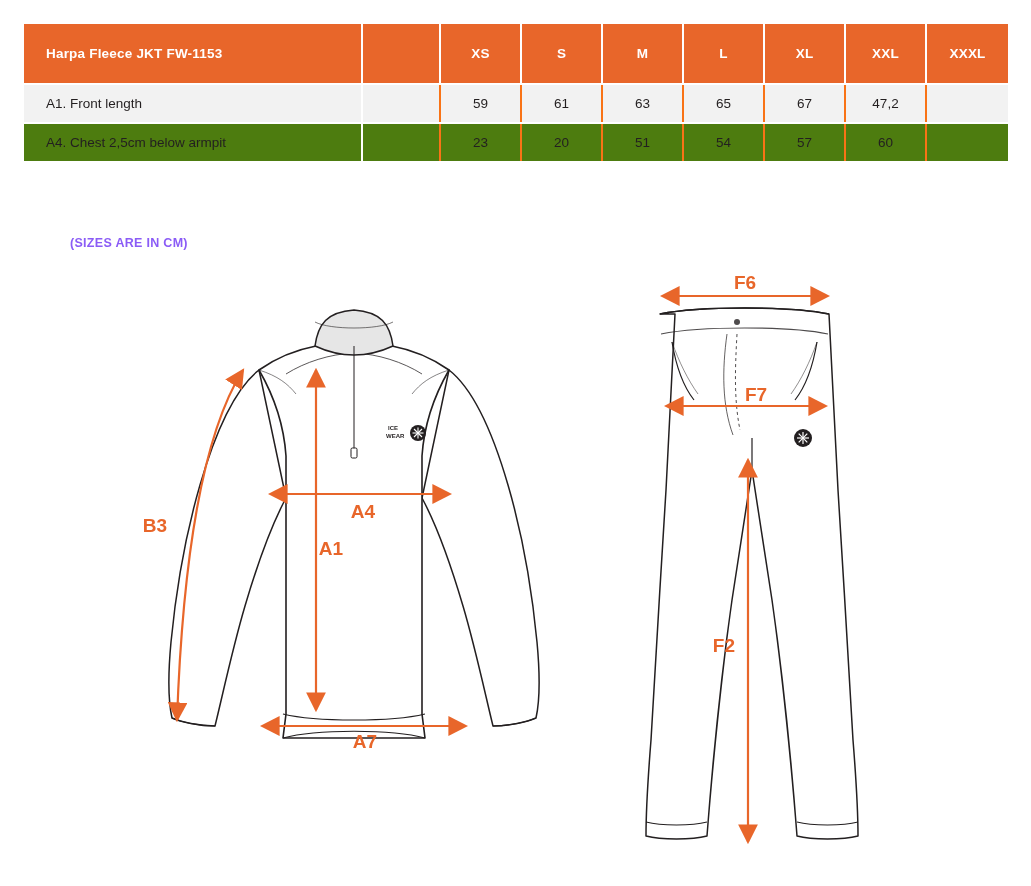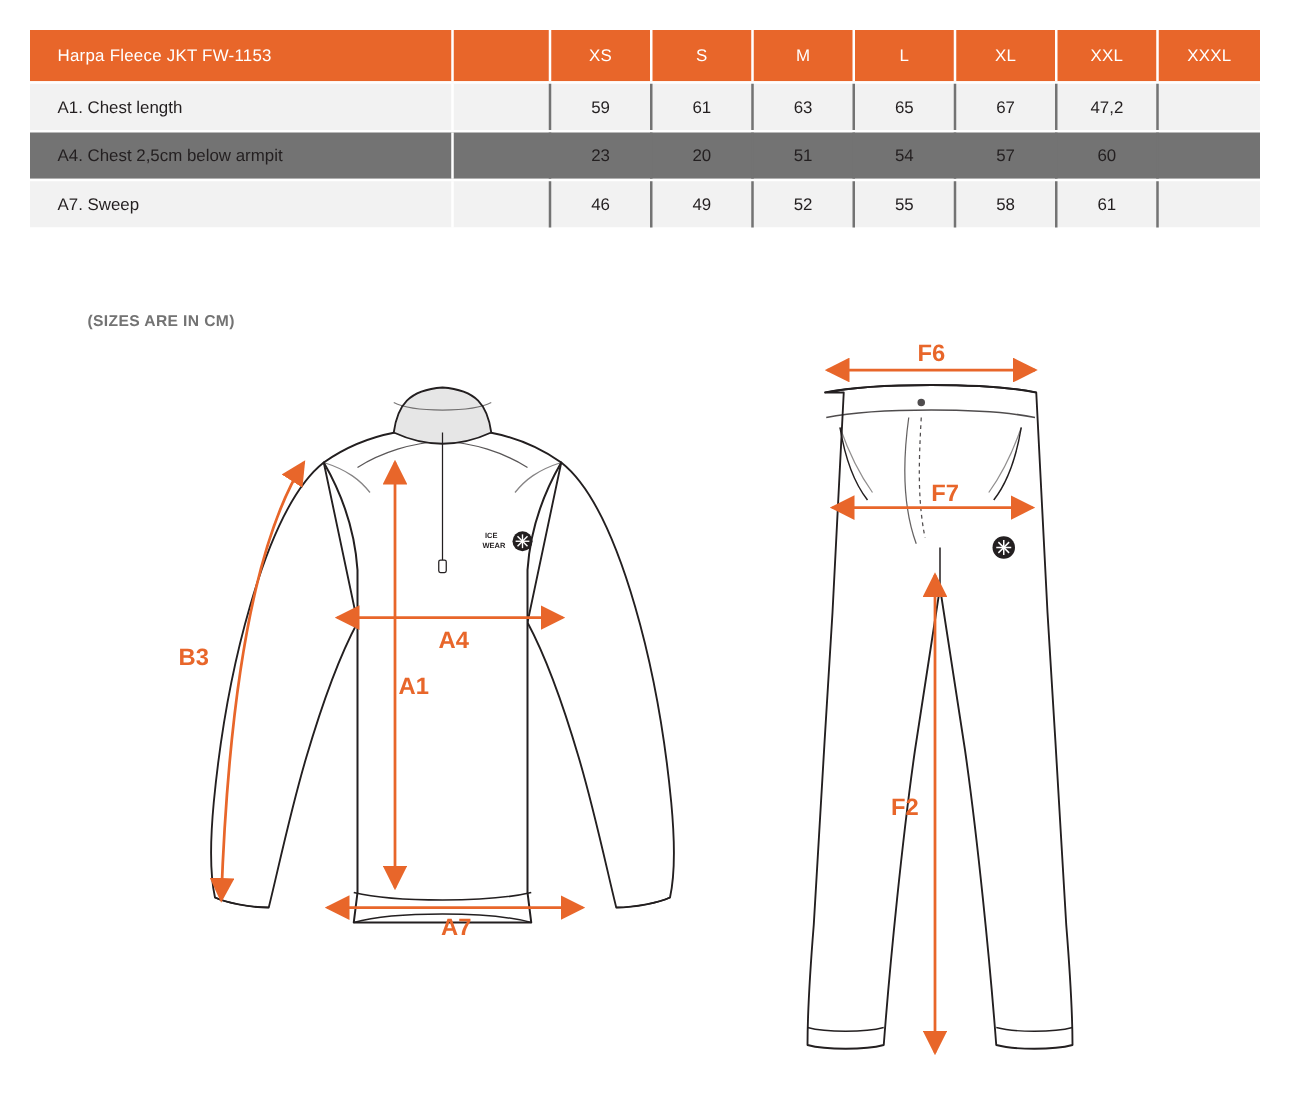--- a/index.html
+++ b/index.html
@@ -30,23 +30,23 @@
   }
   table.size-table th,
   table.size-table td {
     padding: 0;
     margin: 0;
     border: 0;
   }
   .hdr-row th {
     background: #e8662a;
     color: #ffffff;
-    height: 41px;
+    height: 59px;
     font-size: 13.5px;
-    font-weight: normal;
+    font-weight: bold;
     text-align: center;
     vertical-align: middle;
     letter-spacing: 0.2px;
   }
   .hdr-row th.hdr-title {
     text-align: left;
     padding-left: 22px;
     font-size: 13.5px;
   }
   .hdr-row th.hdr-blank {
@@ -61,38 +61,38 @@
     text-align: center;
     vertical-align: middle;
     color: #231f20;
   }
   .body-row td.label-cell {
     text-align: left;
     padding-left: 22px;
     font-size: 13.5px;
   }
   .row-light td { background: #f2f2f2; }
-  .row-dark td { background: #737373; }
+  .row-dark td { background: #4d7c0f; }
   .body-row td.val-cell {
-    border-left: 2px solid #737373;
+    border-left: 2px solid #f97316;
   }
   .body-row td.gap-cell {
     border-left: 2px solid #ffffff;
   }
   .row-sep {
     height: 2px;
     background: #ffffff;
     line-height: 0;
     font-size: 0;
   }
   .sizes-note {
     position: absolute;
     left: 70px;
-    top: 250px;
-    color: #737373;
+    top: 236px;
+    color: #8b5cf6;
     font-size: 12.5px;
     font-weight: bold;
     letter-spacing: 0.3px;
   }
 
   
   .drawings {
     position: absolute;
     left: 0;
     top: 270px;
@@ -142,21 +142,21 @@
         <th class="hdr-sep">XXL</th>
         <th class="hdr-sep">XXXL</th>
       </tr>
     </thead>
     <tbody>
       <tr class="row-sep">
           <td colspan="9"></td>
         </tr>
 
       <tr class="body-row row-light">
-        <td class="label-cell">A1. Chest length</td>
+        <td class="label-cell">A1. Front length</td>
         <td class="gap-cell"></td>
         <td class="val-cell">59</td>
         <td class="val-cell">61</td>
         <td class="val-cell">63</td>
         <td class="val-cell">65</td>
         <td class="val-cell">67</td>
         <td class="val-cell">47,2</td>
         <td class="val-cell"></td>
       </tr>
 
@@ -173,31 +173,20 @@
         <td class="val-cell">54</td>
         <td class="val-cell">57</td>
         <td class="val-cell">60</td>
         <td class="val-cell"></td>
       </tr>
 
       <tr class="row-sep">
           <td colspan="9"></td>
         </tr>
 
-      <tr class="body-row row-light">
-        <td class="label-cell">A7. Sweep</td>
-        <td class="gap-cell"></td>
-        <td class="val-cell">46</td>
-        <td class="val-cell">49</td>
-        <td class="val-cell">52</td>
-        <td class="val-cell">55</td>
-        <td class="val-cell">58</td>
-        <td class="val-cell">61</td>
-        <td class="val-cell"></td>
-      </tr>
 
       <tr class="row-sep">
           <td colspan="9"></td>
         </tr>
 
     </tbody>
   </table>
 </div>
 
 <div class="sizes-note">(SIZES ARE IN CM)</div>

